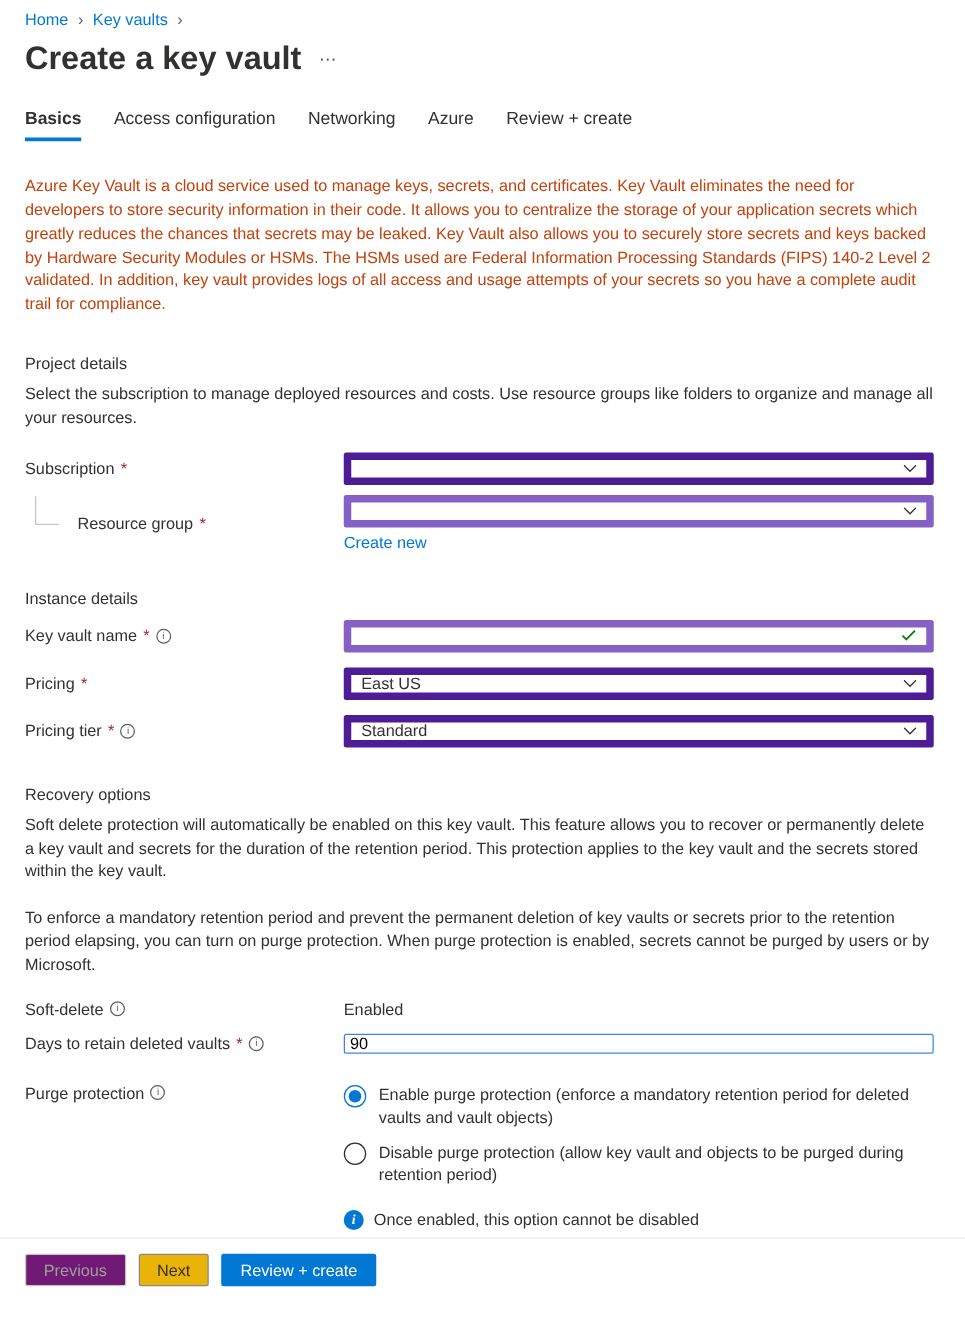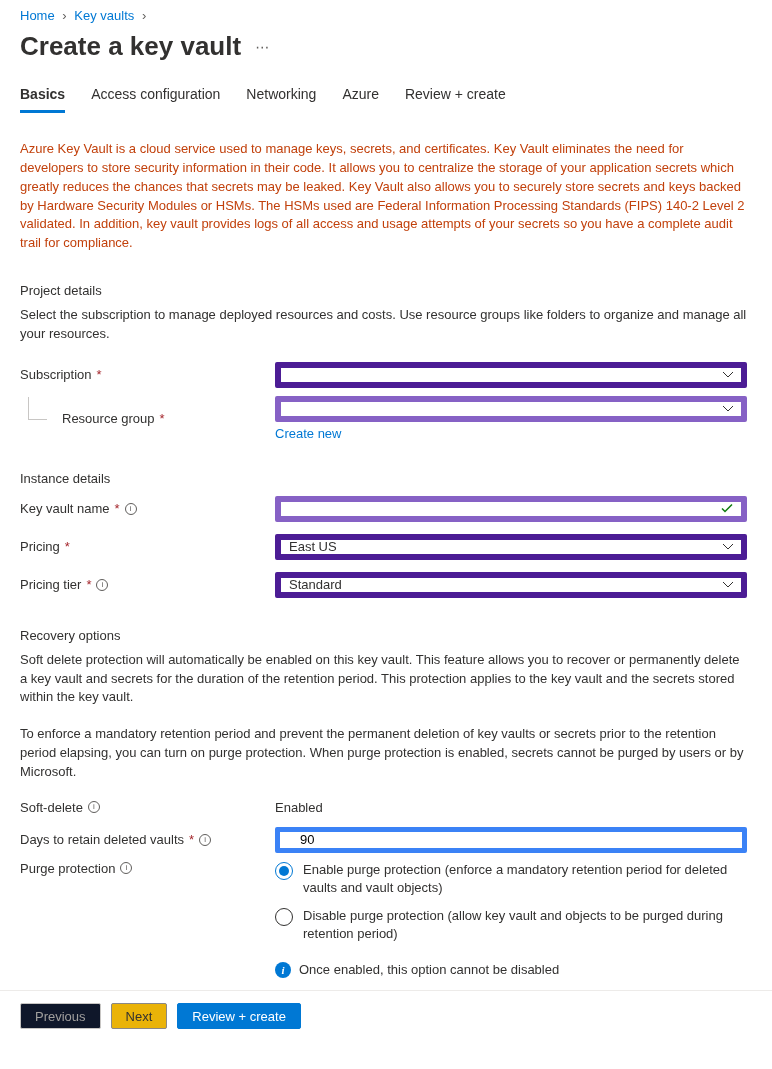--- a/index.html
+++ b/index.html
@@ -148,24 +148,24 @@
   .chevron svg { display:block; }
   .check-icon {
     position:absolute;
     right:8px;
     top:50%;
     transform:translateY(-50%);
     color:#107c10;
   }
   .text-input-raw {
     width:100%;
-    height:26px;
-    border:5px solid #3b82f6;
+    height:16px;
+    border:1px solid #3b82f6;
     border-radius:2px;
-    padding:0 20px;
+    padding:0 4px;
     font-size:13px;
     font-family:inherit;
   }
   .link {
     color: #0078d4;
     font-size: 13px;
     text-decoration: none;
     display: inline-block;
     margin-top: 4px;
   }
@@ -234,21 +234,21 @@
     cursor: pointer;
   }
   .btn-secondary {
     background:#eab308;
     border:1px solid #8a8886;
     color:#323130;
   }
   .btn-secondary.disabled {
     color:#a19f9d;
     border-color:#c8c6c4;
-    background:#0f172a;
+    background:#701a75;
     cursor:default;
   }
   .btn-primary {
     background:#0078d4;
     border:1px solid #0078d4;
     color:#fff;
   }
 </style>
 </head>
 <body>
@@ -388,21 +388,21 @@
     <div class="field-label">
       <span>Days to retain deleted vaults</span>
         <span class="req">*</span>
       <span class="info-icon">i</span>
     </div>
     <div class="field-control">
       <input class="text-input-raw" value="90" style="">
     </div>
   </div>
 
-  <div class="field-row align-top" style="margin-top:8px;">
+  <div class="field-row align-top" style="margin-top:24px;">
     <div class="field-label">
       <span>Purge protection</span>
       <span class="info-icon">i</span>
     </div>
     <div class="field-control">
       <div class="radio-group">
         <label class="radio-item">
           <span class="radio-circle selected"></span>
           <span>Enable purge protection (enforce a mandatory retention period for deleted vaults and vault objects)</span>
         </label>

